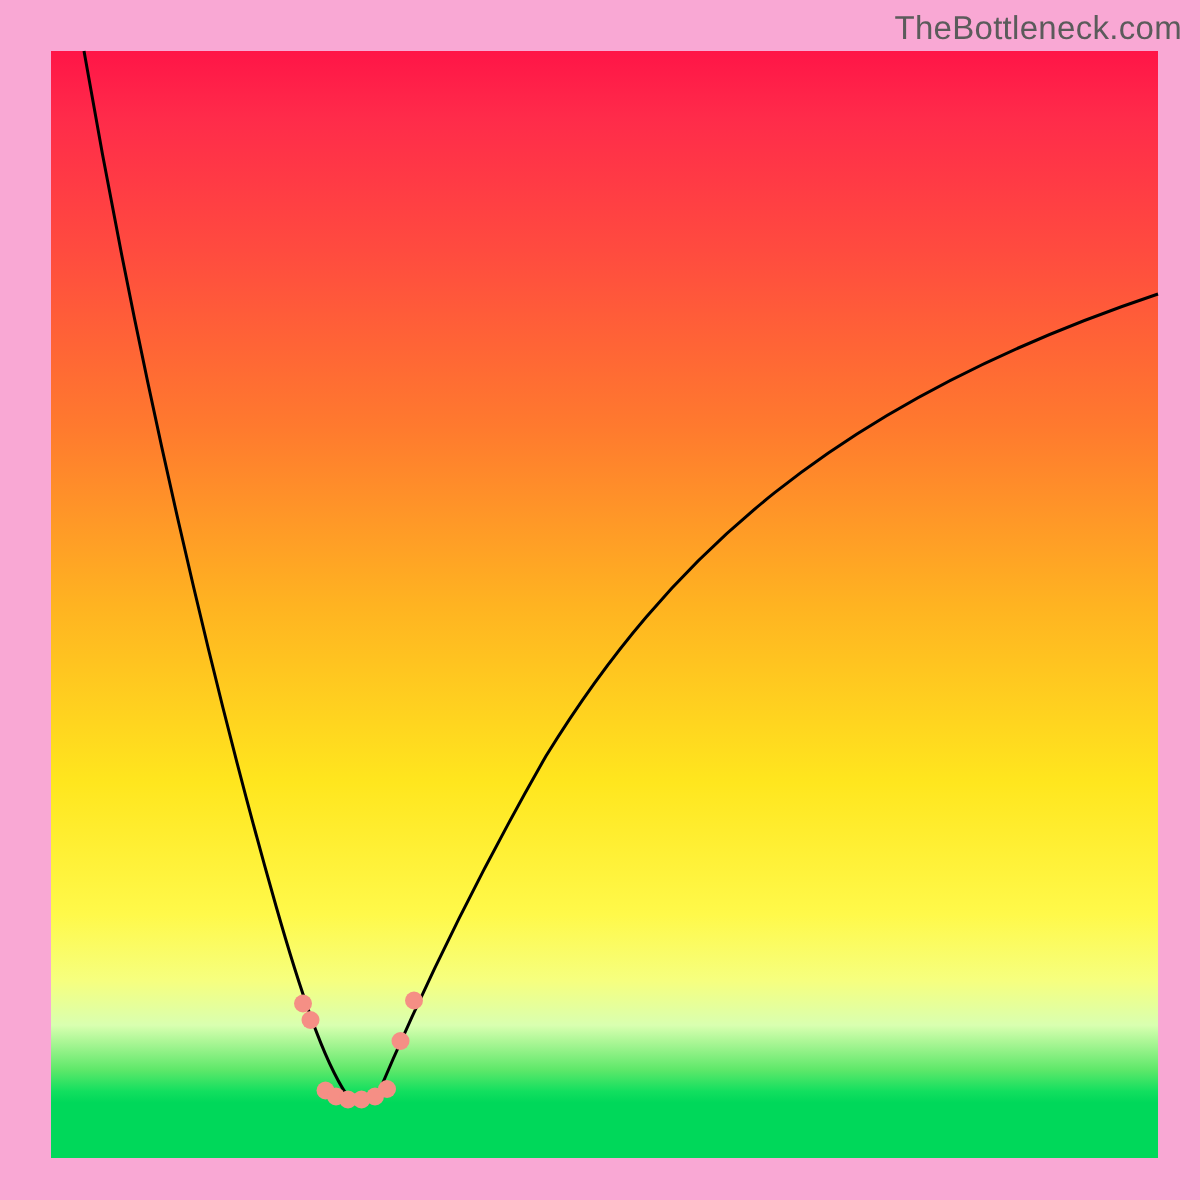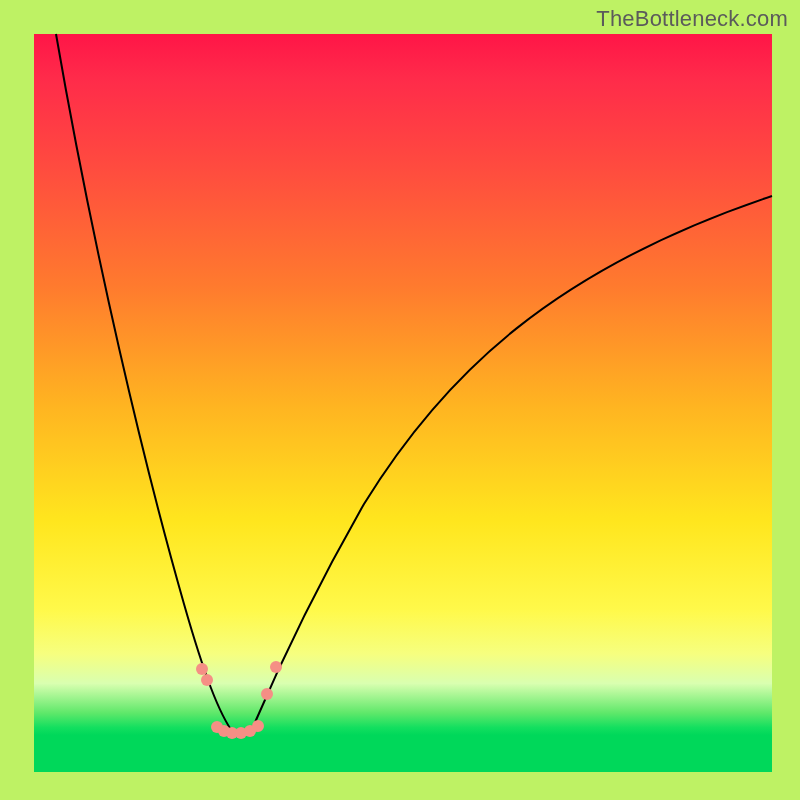--- a/index.html
+++ b/index.html
@@ -10,21 +10,21 @@
     background: #000;
     overflow: hidden;
     font-family: Arial, Helvetica, sans-serif;
   }
   .frame {
     position: absolute;
     left: 0;
     top: 0;
     width: 800px;
     height: 800px;
-    background: #bef264;
+    background: #f9a8d4;
   }
   .plot {
     position: absolute;
     left: 34px;
     top: 34px;
     width: 738px;
     height: 738px;
     
     background: linear-gradient(
       to bottom,

